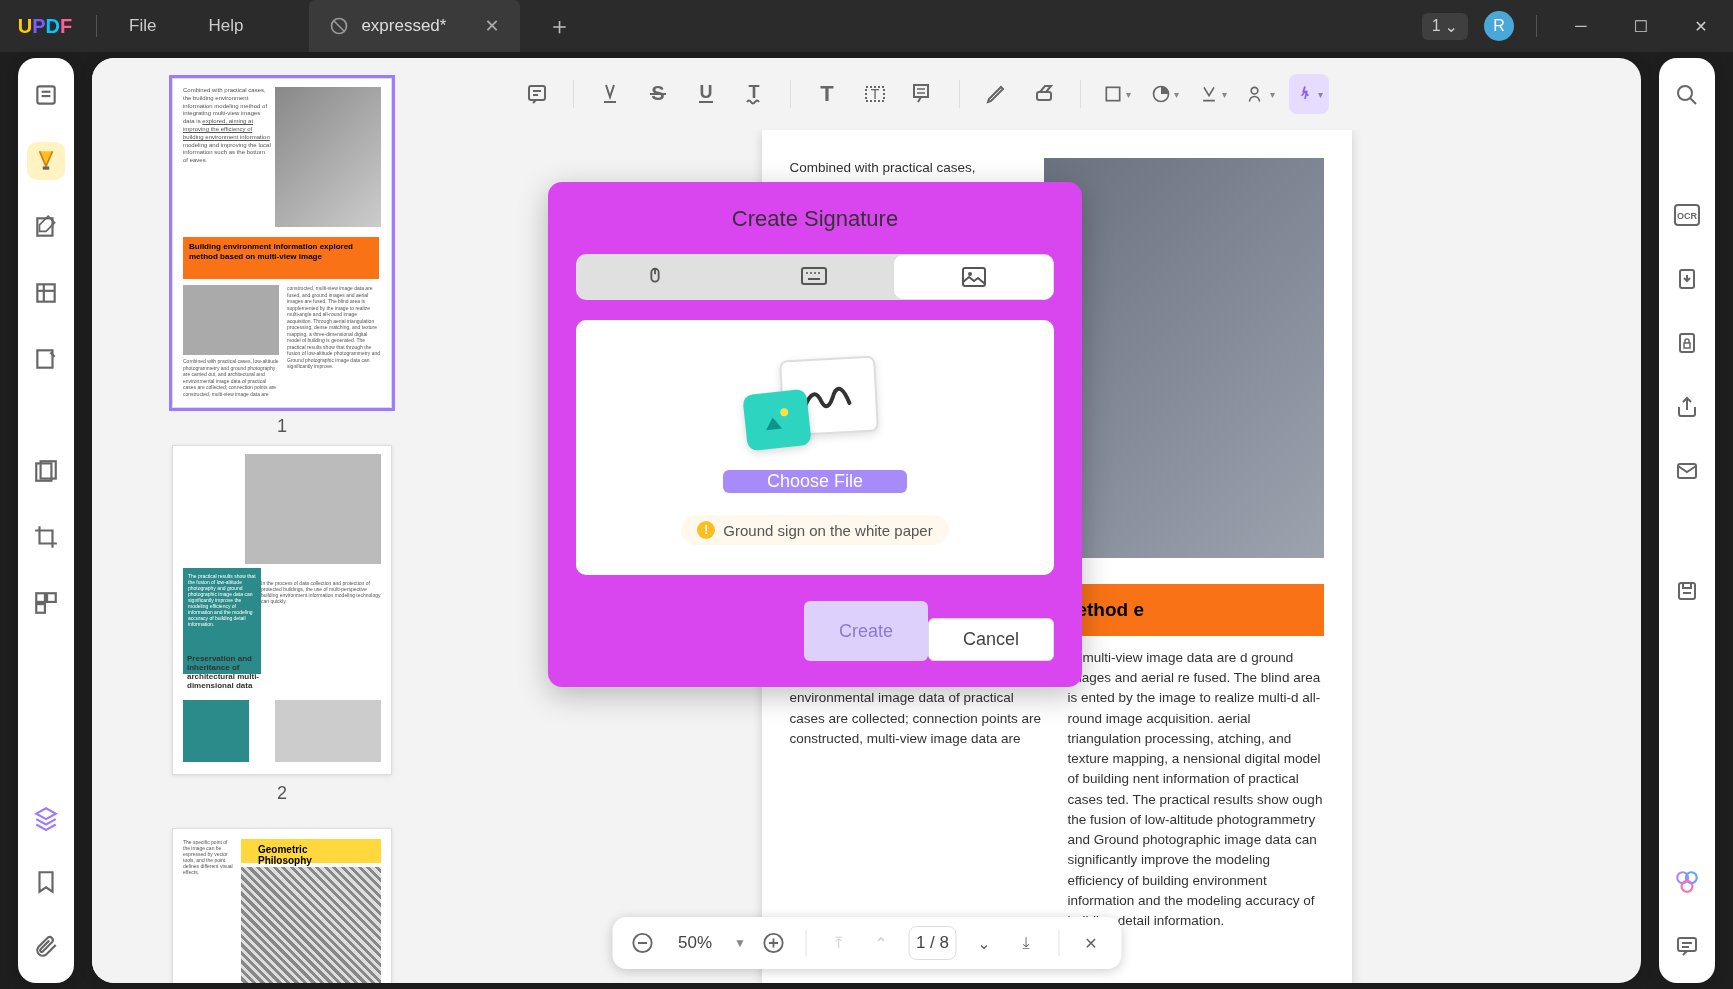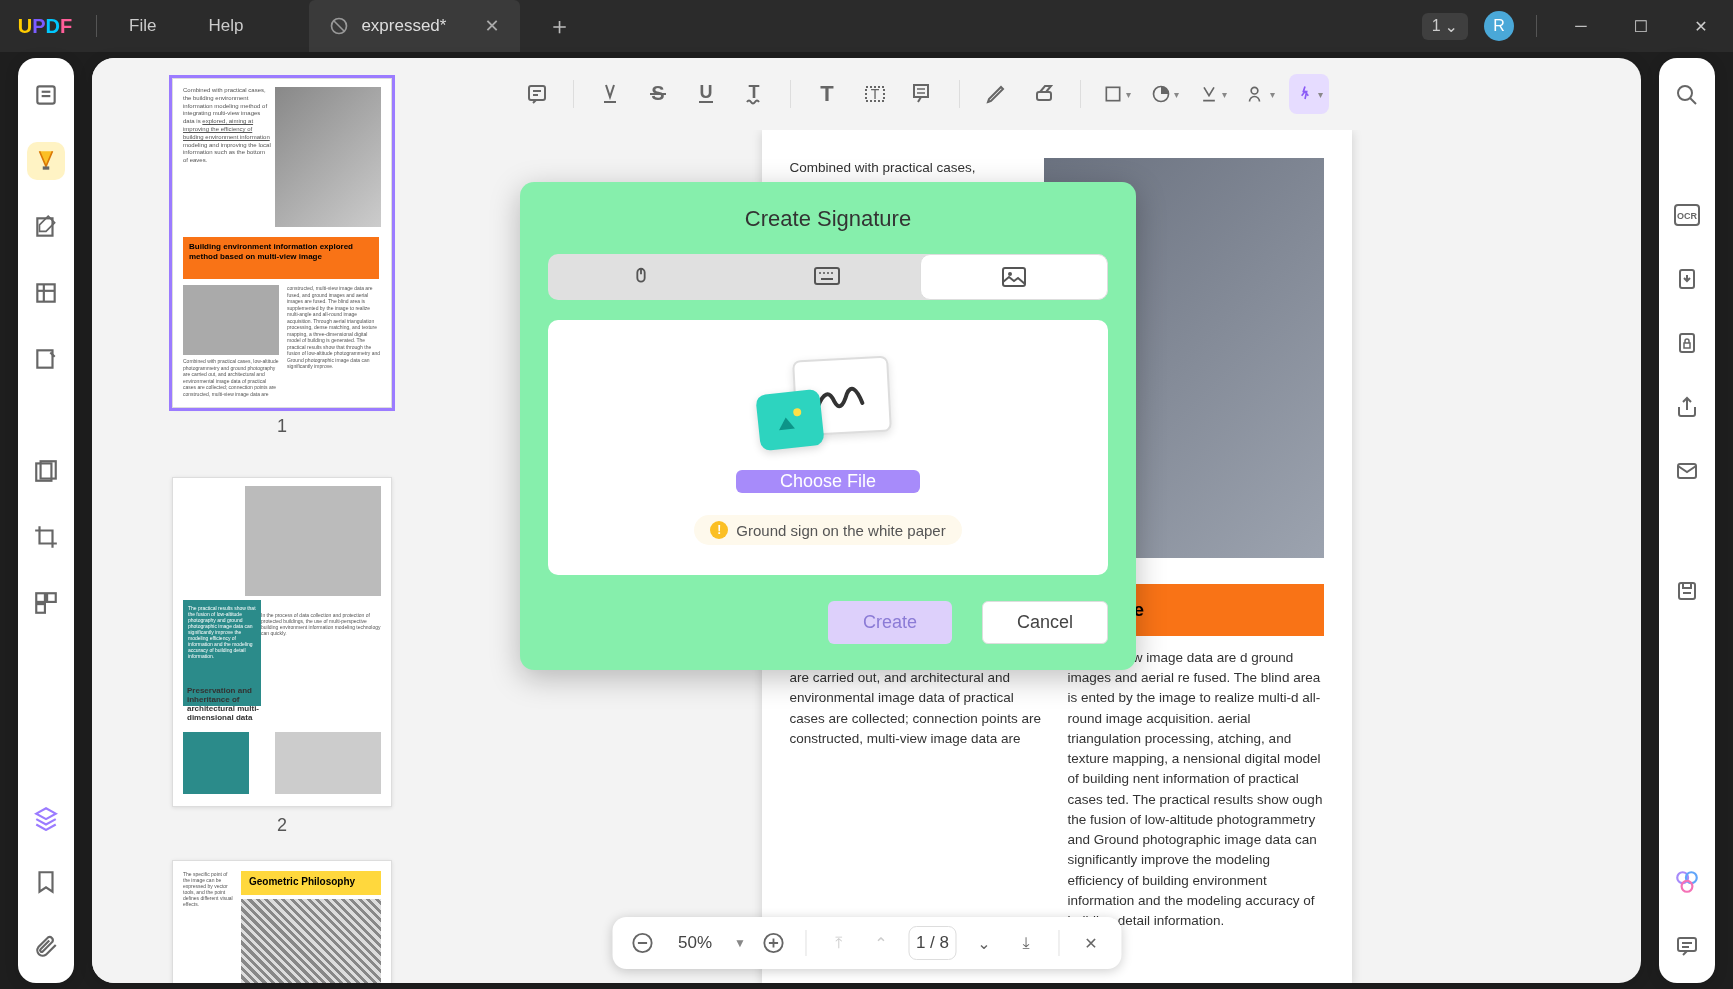--- a/index.html
+++ b/index.html
@@ -31,42 +31,42 @@
 
 .right-sidebar { position: absolute; right: 18px; top: 6px; width: 56px; bottom: 6px; background:#fff; border-radius:18px; box-shadow: 0 2px 14px rgba(0,0,0,.15); display:flex; flex-direction:column; align-items:center; padding-top:18px; gap:26px;}
 .rs-bottom { margin-top:auto; display:flex; flex-direction:column; align-items:center; gap:26px; padding-bottom:18px;}
 
 .content-wrap { position: absolute; left: 92px; right: 92px; top: 6px; bottom: 6px; background:#f3f3f3; border-radius: 22px; box-shadow: 0 2px 14px rgba(0,0,0,.15); overflow:hidden;}
 
 .thumb-panel { position:absolute; left:0; top:0; width:380px; bottom:0; background:#f3f3f3; overflow-y:auto; padding-top:20px;}
 .thumb { width: 220px; margin: 0 auto 8px; background:#fff; border:1px solid #ddd; box-shadow: 0 1px 4px rgba(0,0,0,.1); position:relative; overflow:hidden;}
 .thumb.active { outline: 3px solid #9b7bff; }
 .thumb-1 { height: 330px; }
-.thumb-2 { height: 330px; margin-top: 40px;}
+.thumb-2 { height: 330px; margin-top: 8px;}
 .thumb-3 { height: 170px; margin-top:24px;}
 .thumb-num { text-align:center; font-size:18px; color:#555; margin-bottom:4px;}
 
 .t1-txt { position:absolute; left:10px; top:8px; width:88px; font-size:6px; color:#555; line-height:1.3;}
 .t1-img1 { position:absolute; right:10px; top:8px; width:106px; height:140px; background: linear-gradient(135deg, #888, #ccc); }
 .t1-box { position:absolute; left:10px; top:158px; width:196px; height:42px; background:#f97316; padding:5px 6px; }
 .t1-box-txt{font-size:8px; font-weight:bold; color:#000; line-height:1.25;}
 .t1-img2{position:absolute; left:10px; top:206px; width:96px; height:70px; background:#aaa;}
 .t1-txt2{ position:absolute; right:10px; top:206px; width:94px; font-size:5px; color:#555; line-height:1.3;}
 .t1-txt3{ position:absolute; left:10px; bottom:10px; width:96px; font-size:5px; color:#555; line-height:1.3;}
 
 .t2-img1{position:absolute; right:10px; top:8px; width:136px; height:110px; background:#bbb;}
 .t2-teal{position:absolute; left:10px; top:122px; width:78px; height:106px; background:#2b8b8a; padding:5px;}
 .t2-teal-txt{font-size:5px; color:#fff;}
 .t2-txt{position:absolute; right:10px; top:134px; width:120px; font-size:5px; color:#555;}
 .t2-title{position:absolute; left:14px; bottom:84px; width:92px; font-size:8px; font-weight:bold; color:#333;}
 .t2-img2{position:absolute; right:10px; bottom:12px; width:106px; height:62px; background:#ccc;}
 .t2-teal2{position:absolute; left:10px; bottom:12px; width:66px; height:62px; background:#2b8b8a;}
 
 .t3-txt{position:absolute; left:10px; top:10px; width:52px; font-size:5px; color:#555;}
-.t3-yellow{position:absolute; right:10px; top:10px; width:140px; height:24px; background:#ffd83d; padding:5px 8px; font-size:10px; font-weight:bold;}
+.t3-yellow{position:absolute; right:10px; top:10px; width:140px; height:24px; background:#ffd83d; padding:5px 17px; font-size:10px; font-weight:bold;}
 .t3-img{position:absolute; right:10px; top:38px; width:140px; bottom:0; background:repeating-linear-gradient(45deg,#888,#888 3px,#ddd 3px,#ddd 6px);}
 
 .toolbar { position:absolute; left:405px; right:25px; top:8px; height:56px; display:flex; align-items:center; gap:8px; padding:0 20px;}
 .tb-icon { width:40px; height:40px; display:flex; align-items:center; justify-content:center; color:#555; cursor:pointer; border-radius:8px;}
 .tb-icon.active { background:#e6dcff; color:#8b5cf6;}
 .tb-div { width:1px; height:28px; background:#ddd; margin:0 8px;}
 .tb-drop::after{content:'▾'; font-size:10px; margin-left:3px; color:#888;}
 
 .doc-view { position:absolute; left:405px; right:25px; top:72px; bottom:0; overflow:auto; display:flex; justify-content:center;}
 .page { width: 590px; background:#fff; box-shadow:0 2px 10px rgba(0,0,0,.15); padding:28px; position:relative;}
@@ -77,36 +77,36 @@
 .orange-box h3{font-size:19px; font-weight:700; color:#000; line-height:1.25;}
 
 .nav-bar{position:absolute; left:50%; transform:translateX(-50%); bottom:14px; background:#fff; border-radius:14px; box-shadow:0 2px 12px rgba(0,0,0,.2); height:52px; display:flex; align-items:center; padding:0 16px; gap:14px;}
 .nb-btn{width:28px; height:28px; display:flex; align-items:center; justify-content:center; color:#666; cursor:pointer;}
 .nb-zoom{font-size:17px; color:#444; padding:0 8px;}
 .nb-drop{color:#888; font-size:12px; cursor:pointer;}
 .nb-div{width:1px; height:26px; background:#e0e0e0; margin:0 4px;}
 .nb-page-box{border:1px solid #ddd; border-radius:8px; padding:6px 6px; font-size:17px; color:#444;}
 
 .modal-overlay{position:absolute; inset:0;}
-.modal{position:absolute; left:520px; top:130px; width:616px; background:#86efac; border-radius:14px; box-shadow:0 8px 30px rgba(0,0,0,.25); padding:24px 28px 26px;}
+.modal{position:absolute; left:548px; top:130px; width:534px; background:#d946ef; border-radius:14px; box-shadow:0 8px 30px rgba(0,0,0,.25); padding:24px 28px 26px;}
 .modal-title{text-align:center; font-size:22px; color:#333; margin-bottom:22px;}
 .tab-seg{display:flex; background:#e0e0e0; border-radius:10px; overflow:hidden; height:46px; margin-bottom:20px;}
 .seg{flex:1; display:flex; align-items:center; justify-content:center; cursor:pointer; color:#555;}
 .seg.active{background:#fff; border:1px solid #ddd; border-radius:10px;}
 .drop-area{background:#fff; border-radius:10px; padding:32px 20px 30px; text-align:center;}
 .drop-illus{margin:0 auto 18px; width:160px; height:100px; position:relative;}
 .illus-paper{position:absolute; right:18px; top:6px; width:96px; height:76px; background:#fff; border:2px solid #ddd; border-radius:8px; transform:rotate(-3deg); box-shadow:0 3px 8px rgba(0,0,0,.12); display:flex; align-items:center; justify-content:center;}
 .illus-img{position:absolute; left:10px; bottom:4px; width:64px; height:56px; background:#2dd4bf; border-radius:10px; transform:rotate(-6deg); box-shadow:0 3px 8px rgba(0,0,0,.15); display:flex; align-items:center; justify-content:center;}
 .choose-btn{background:#a78bfa; color:#fff; border:none; border-radius:6px; padding:1px 44px; font-size:18px; cursor:pointer;}
 .warn-pill{margin-top:22px; display:inline-flex; align-items:center; gap:8px; background:#fef9ec; border-radius:20px; padding:6px 16px; font-size:15px; color:#555;}
 .warn-dot{width:18px; height:18px; border-radius:50%; background:#fbbf24; color:#fff; display:flex; align-items:center; justify-content:center; font-size:12px; font-weight:bold;}
-.modal-actions{display:flex; justify-content:flex-end; gap:30px; margin-top:26px;}
+.modal-actions{display:flex; justify-content:flex-end; gap:0; margin-top:26px;}
 .btn{border-radius:6px; padding:10px 34px; font-size:18px; cursor:pointer; border:1px solid transparent;}
 .btn-primary{background:#ddd0fb; color:#8b7bd6;}
-.btn-secondary{background:#fff; border-color:#ddd; color:#444;}
+.btn-secondary{background:#fff; border-color:#ddd; color:#444;margin-top:17px;}
 
 svg{display:block;}
 </style>
 </head>
 <body>
 
 <div class="title-bar">
   <div class="logo">
       <span>U</span>
       <span>P</span>

